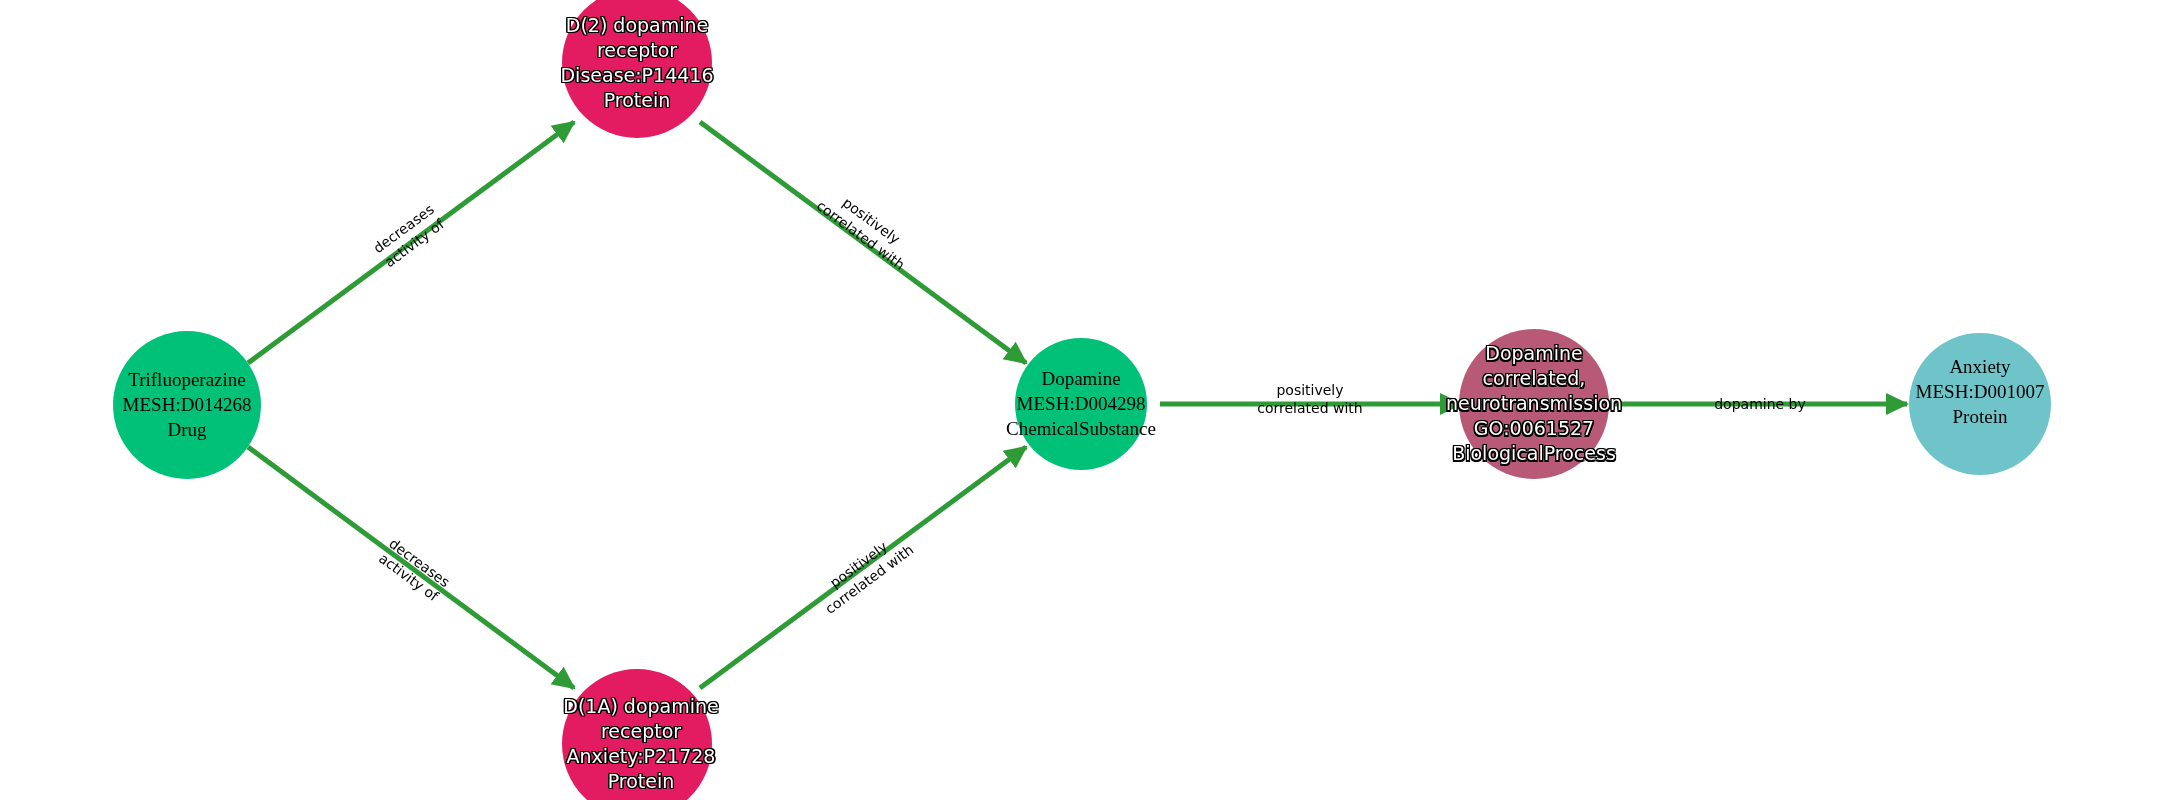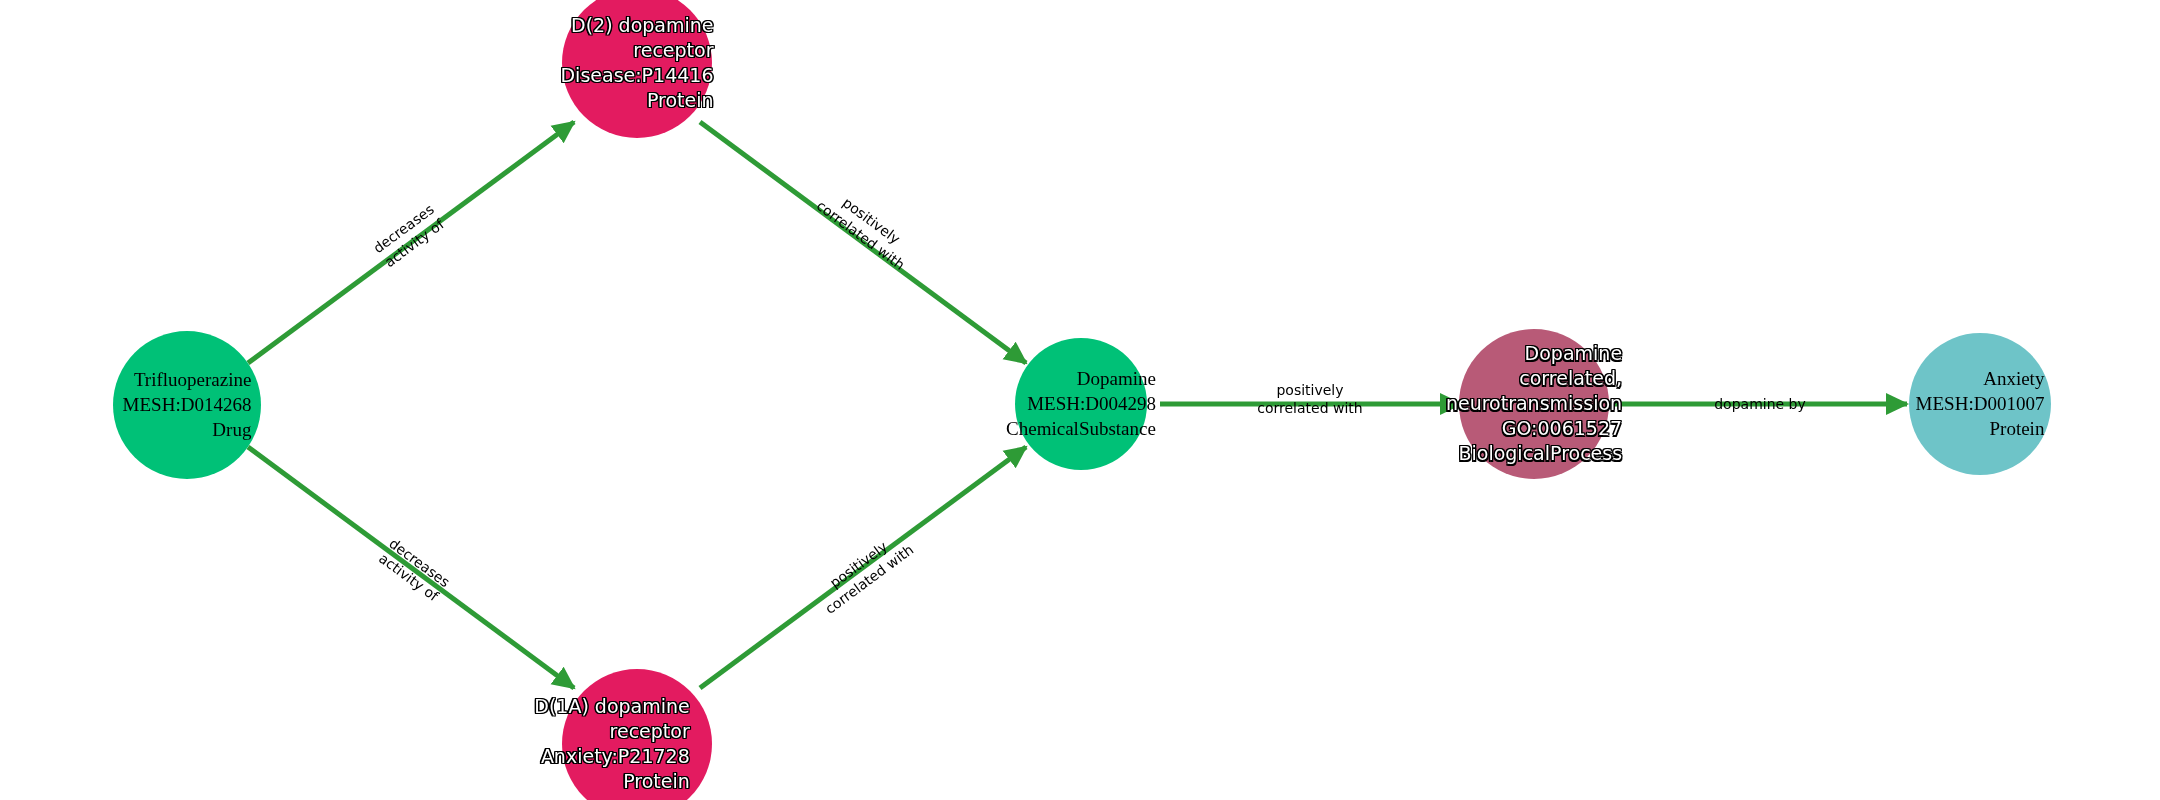--- a/index.html
+++ b/index.html
@@ -35,21 +35,20 @@
   .node-label {
     position: absolute;
     text-align: center;
     line-height: 1.32;
     pointer-events: none;
     white-space: nowrap;
     transform: translate(-50%, -50%);
   }
   .node-label .nl-line {
     display: block;
-    text-align: right;
   }
   .label-dark .nl-line {
     color: #000000;
     font-family: Liberation Serif, serif;
   }
   .label-light .nl-line {
     color: #ffffff;
     text-shadow:
       -1.3px -1.3px 0 #000, 1.3px -1.3px 0 #000,
       -1.3px  1.3px 0 #000, 1.3px  1.3px 0 #000,
@@ -103,39 +102,39 @@
         <span class="nl-line">Trifluoperazine</span>
         <span class="nl-line">MESH:D014268</span>
         <span class="nl-line">Drug</span>
       </div>
       <div class="node-label label-light" style="font-size: 19px; left: 637px; top: 63px;">
         <span class="nl-line">D(2) dopamine</span>
         <span class="nl-line">receptor</span>
         <span class="nl-line">Disease:P14416</span>
         <span class="nl-line">Protein</span>
       </div>
-      <div class="node-label label-light" style="font-size: 19px; left: 612px; top: 744px;">
+      <div class="node-label label-light" style="font-size: 19px; left: 641px; top: 744px;">
         <span class="nl-line">D(1A) dopamine</span>
         <span class="nl-line">receptor</span>
         <span class="nl-line">Anxiety:P21728</span>
         <span class="nl-line">Protein</span>
       </div>
       <div class="node-label label-dark" style="font-size: 19px; left: 1081px; top: 404px;">
         <span class="nl-line">Dopamine</span>
         <span class="nl-line">MESH:D004298</span>
         <span class="nl-line">ChemicalSubstance</span>
       </div>
       <div class="node-label label-light" style="font-size: 19px; left: 1534px; top: 404px;">
         <span class="nl-line">Dopamine</span>
         <span class="nl-line">correlated,</span>
         <span class="nl-line">neurotransmission</span>
         <span class="nl-line">GO:0061527</span>
         <span class="nl-line">BiologicalProcess</span>
       </div>
-      <div class="node-label label-dark" style="font-size: 19px; left: 1980px; top: 404px;">
+      <div class="node-label label-dark" style="font-size: 19px; left: 1980px; top: 392px;">
         <span class="nl-line">Anxiety</span>
         <span class="nl-line">MESH:D001007</span>
         <span class="nl-line">Protein</span>
       </div>
     </div>
   <div id="edge-labels-layer">
       <div class="edge-label" style="font-size: 14px; left: 409px; top: 236px; transform: translate(-50%, -50%) rotate(-36.5deg);">
         <span class="el-line">decreases</span>
         <span class="el-line">activity of</span>
       </div>

